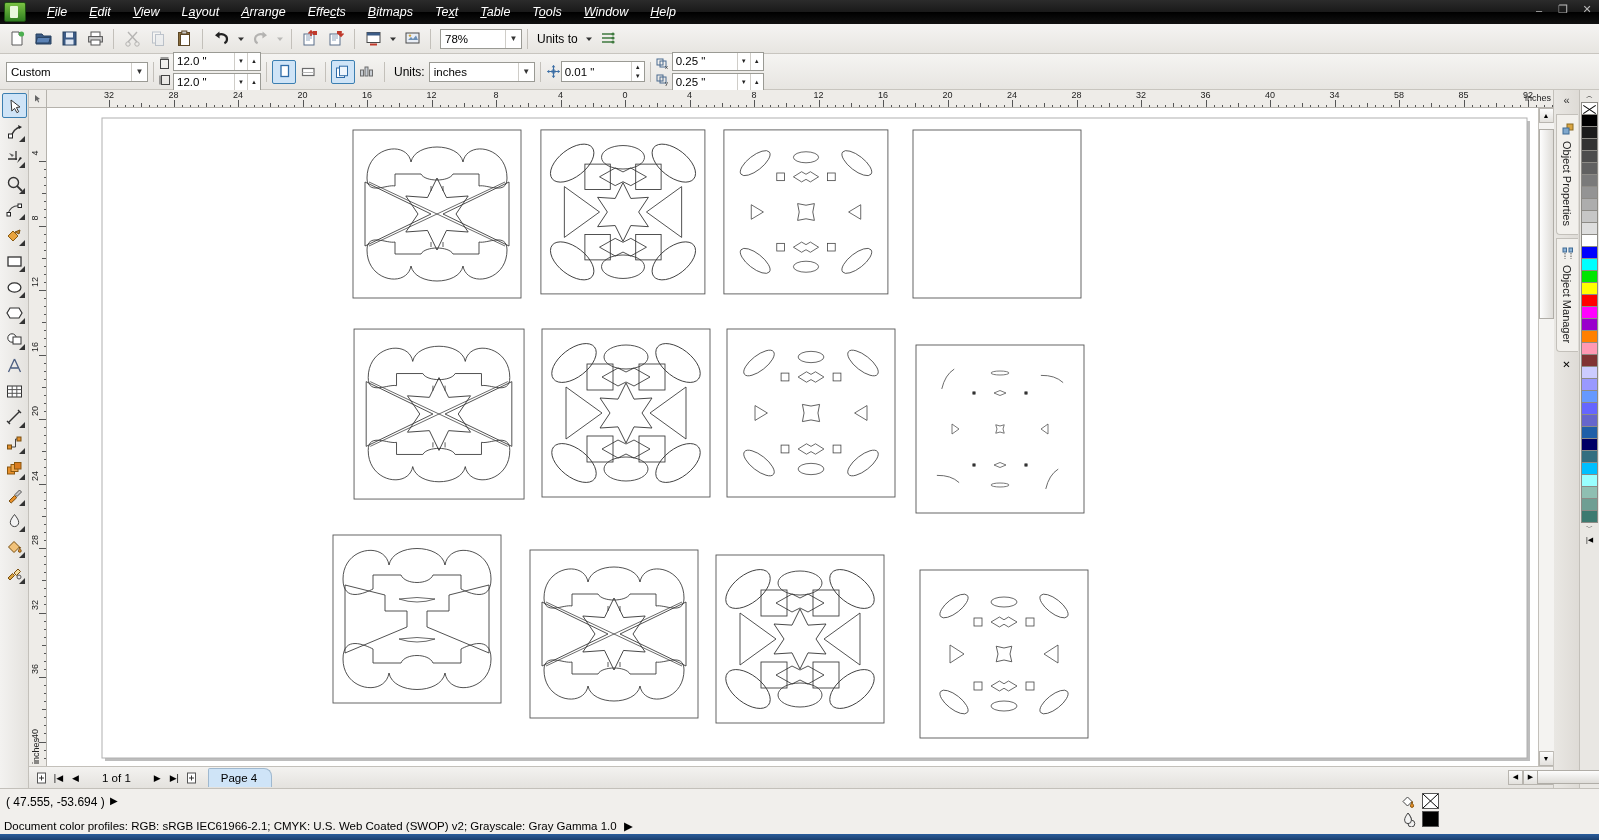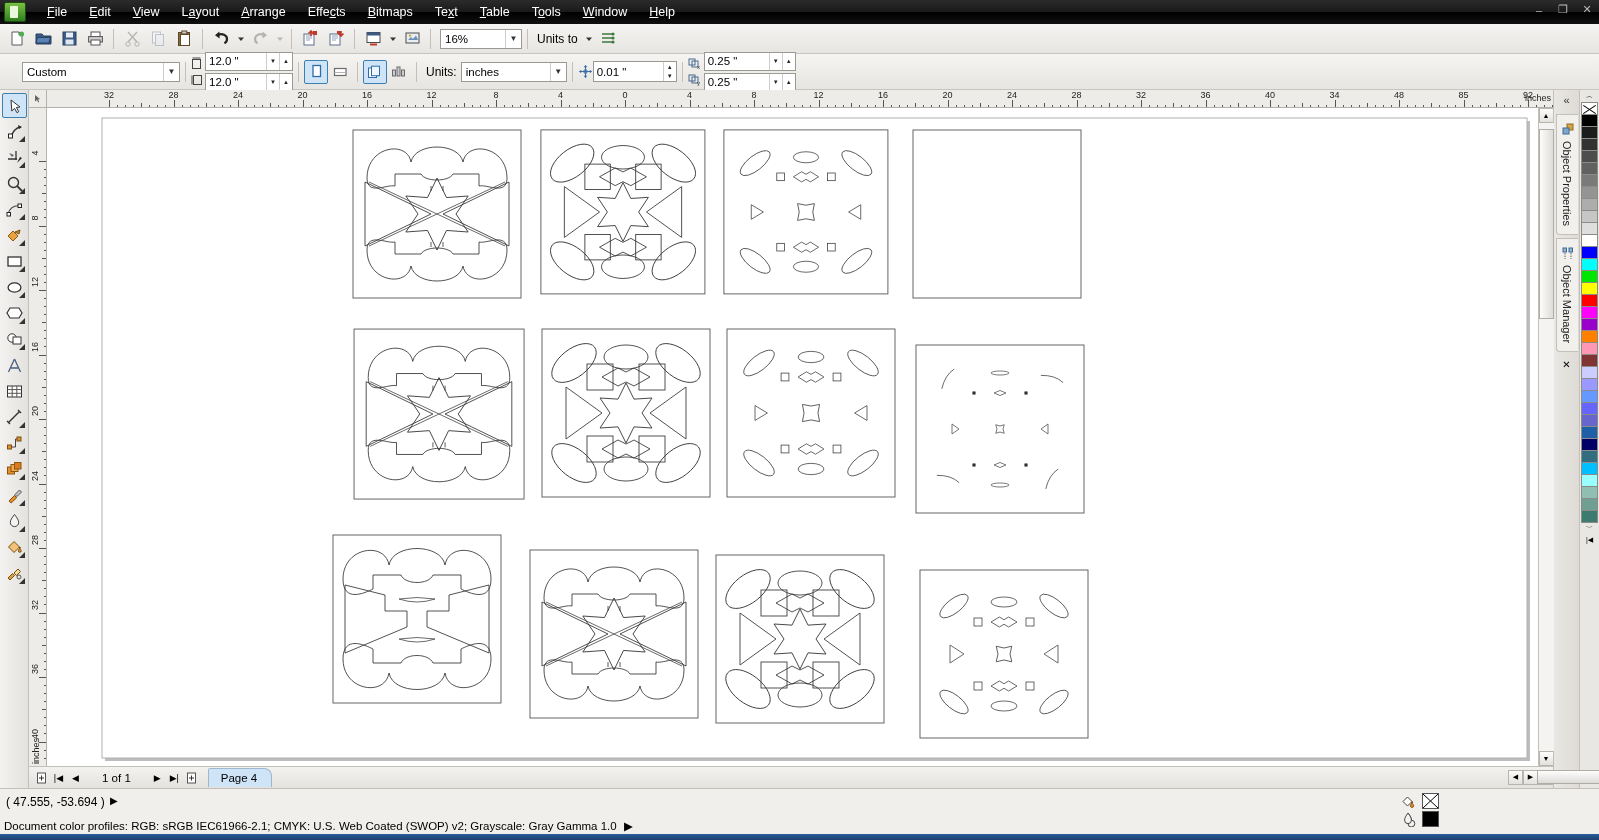--- a/index.html
+++ b/index.html
@@ -23,21 +23,21 @@
     background: linear-gradient(to bottom,#7ac143,#2f7d20);
     border:1px solid #1d4d12; border-radius:2px;
     position:relative;
   }
   .app-logo:after{
     content:""; position:absolute; left:5px; top:3px; width:8px; height:12px;
     background:#e9f7dc; border-radius:1px;
   }
   .menubar { display:flex; align-items:center; margin-left:10px; height:24px; }
   .menu-item {
-    color:#fff; font-size:12.5px; padding:3px 11px; cursor:default; white-space:nowrap;
+    color:#fff; font-size:12.5px; padding:3px 11px; cursor:default; white-space:nowrap;font-style:italic;
   }
   .menu-item u { text-decoration:underline; }
   .winbtns { position:absolute; right:4px; top:3px; display:flex; gap:8px; align-items:center; }
   .winbtn { color:#b9b9b9; font-size:11px; width:16px; text-align:center; cursor:default; }
 
   
   .toolbar {
     background: linear-gradient(to bottom,#f5f4f2,#e7e5e1);
     border-bottom:1px solid #c8c5bf;
     display:flex; align-items:center; padding:0 4px;
@@ -308,42 +308,42 @@
     </div>
     <div class="tbtn">
       <svg width="17" height="17" viewBox="0 0 17 17">
           <rect x="2" y="3" width="13" height="10" fill="#e9eef5" stroke="#4a4a4a"></rect>
           <path d="M4 10l3-3 2 2 3-3.5 2 4.5z" fill="#6b8fb5"></path>
           <circle cx="6" cy="5.6" r="1.2" fill="#d0a33a"></circle>
         </svg>
     </div>
     <div class="sep"></div>
     <div class="combo" style="width:82px; margin-left:4px;">
-      <div class="cval">16%</div>
+      <div class="cval">78%</div>
       <div class="carrow">▼</div>
     </div>
     <div class="sep"></div>
     <div class="lbl">Units to</div>
     <div class="tbtn" style="width:12px">
       <svg width="8" height="8" viewBox="0 0 8 8">
           <path d="M1 2.5h6L4 6z" fill="#333"></path>
         </svg>
     </div>
     <div class="tbtn">
       <svg width="17" height="17" viewBox="0 0 17 17">
           <path d="M2 4h10M2 8h10M2 12h10" stroke="#3f7a3f" stroke-width="1.6"></path>
           <circle cx="13" cy="4" r="1.6" fill="#3f7a3f"></circle>
           <circle cx="13" cy="8" r="1.6" fill="#3f7a3f"></circle>
           <circle cx="13" cy="12" r="1.6" fill="#3f7a3f"></circle>
         </svg>
     </div>
   </div>
 
   <div class="toolbar tb-property">
-    <div class="combo" style="width:158px; margin-left:18px;justify-content:space-between;">
+    <div class="combo" style="width:142px; margin-left:2px;justify-content:space-between;">
       <div class="cval">Custom</div>
       <div class="carrow">▼</div>
     </div>
     <div class="sep"></div>
     <div style="display:flex;align-items:center;gap:3px;">
       <div style="display:flex;flex-direction:column;gap:3px;">
         <svg width="11" height="13" viewBox="0 0 11 13">
             <rect x="1.5" y="2.5" width="8" height="9" fill="none" stroke="#444"></rect>
             <path d="M1.5 1h8" stroke="#444"></path>
           </svg>
@@ -772,21 +772,21 @@
             <div class="tick" style="left: 1279.44px; height: 2px;"></div>
             <div class="num" style="left: 1287.5px;">34</div>
             <div class="tick" style="left: 1287.5px; height: 7px;"></div>
             <div class="tick" style="left: 1295.56px; height: 2px;"></div>
             <div class="tick" style="left: 1303.62px; height: 2px;"></div>
             <div class="tick" style="left: 1311.69px; height: 2px;"></div>
             <div class="tick" style="left: 1319.75px; height: 4px;"></div>
             <div class="tick" style="left: 1327.81px; height: 2px;"></div>
             <div class="tick" style="left: 1335.88px; height: 2px;"></div>
             <div class="tick" style="left: 1343.94px; height: 2px;"></div>
-            <div class="num" style="left: 1352px;">48</div>
+            <div class="num" style="left: 1352px;">58</div>
             <div class="tick" style="left: 1352px; height: 7px;"></div>
             <div class="tick" style="left: 1360.06px; height: 2px;"></div>
             <div class="tick" style="left: 1368.12px; height: 2px;"></div>
             <div class="tick" style="left: 1376.19px; height: 2px;"></div>
             <div class="tick" style="left: 1384.25px; height: 4px;"></div>
             <div class="tick" style="left: 1392.31px; height: 2px;"></div>
             <div class="tick" style="left: 1400.38px; height: 2px;"></div>
             <div class="tick" style="left: 1408.44px; height: 2px;"></div>
             <div class="num" style="left: 1416.5px;">85</div>
             <div class="tick" style="left: 1416.5px; height: 7px;"></div>

